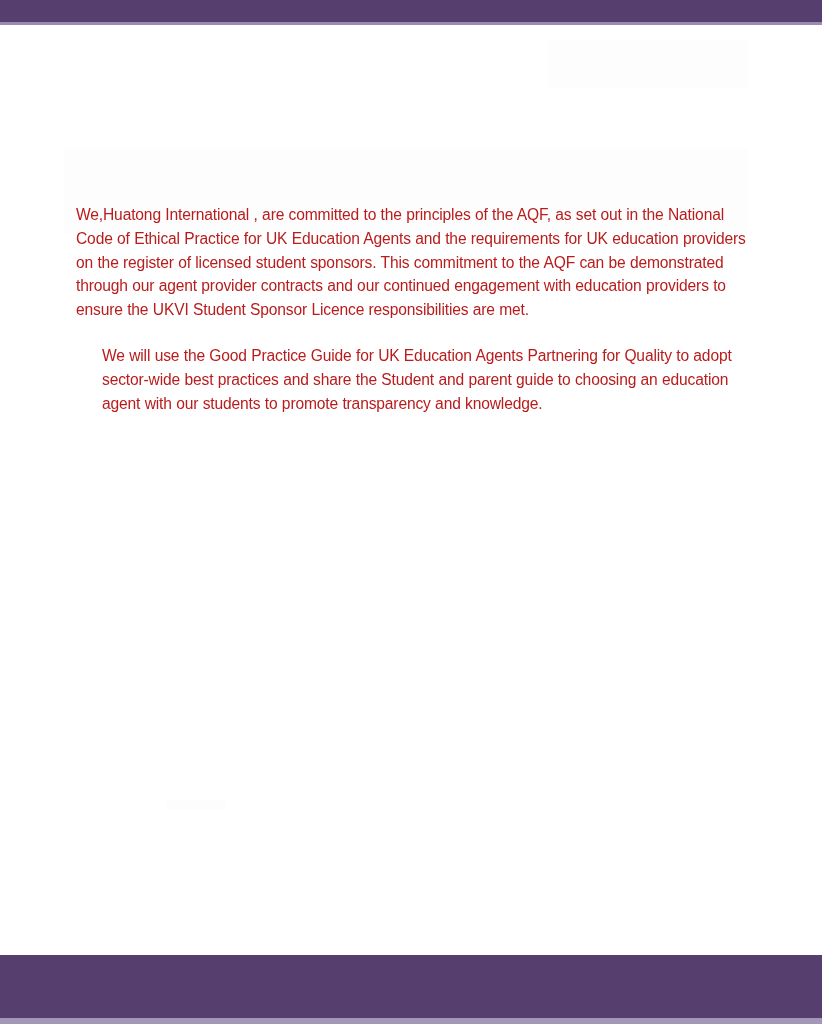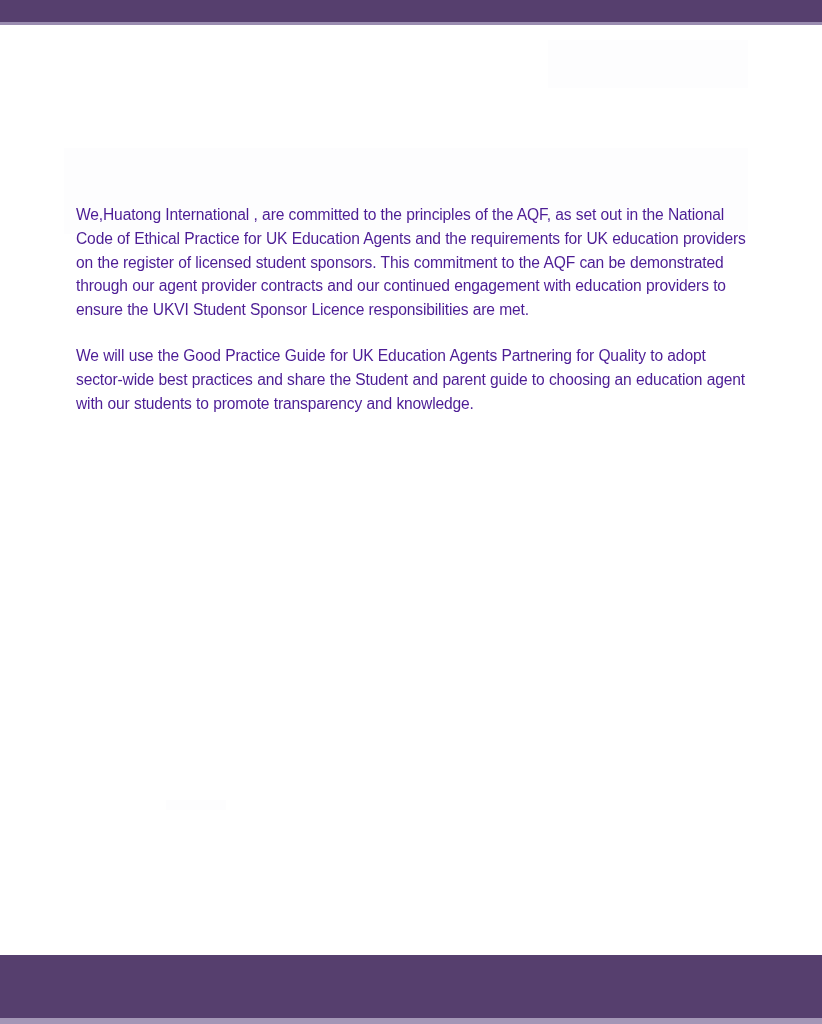--- a/index.html
+++ b/index.html
@@ -71,27 +71,28 @@
     position: absolute;
     left: 76px;
     top: 203px;
     width: 672px;
   }
   .para {
     margin: 0 0 22px 0;
     font-family: "Liberation Sans", sans-serif;
     font-size: 15.6px;
     line-height: 23.8px;
-    color: #4c1d95;
+    color: #b91c1c;
     letter-spacing: -0.15px;
     text-align: left;
     word-spacing: 0.2px;
   }
   .para:last-child {
     margin-bottom: 0;
+    margin-left: 26px;
   }
 </style>
 </head>
 <body>
 
 <div class="page">
 
   <div class="band band-top"></div>
   <div class="band-top-rule"></div>
 

